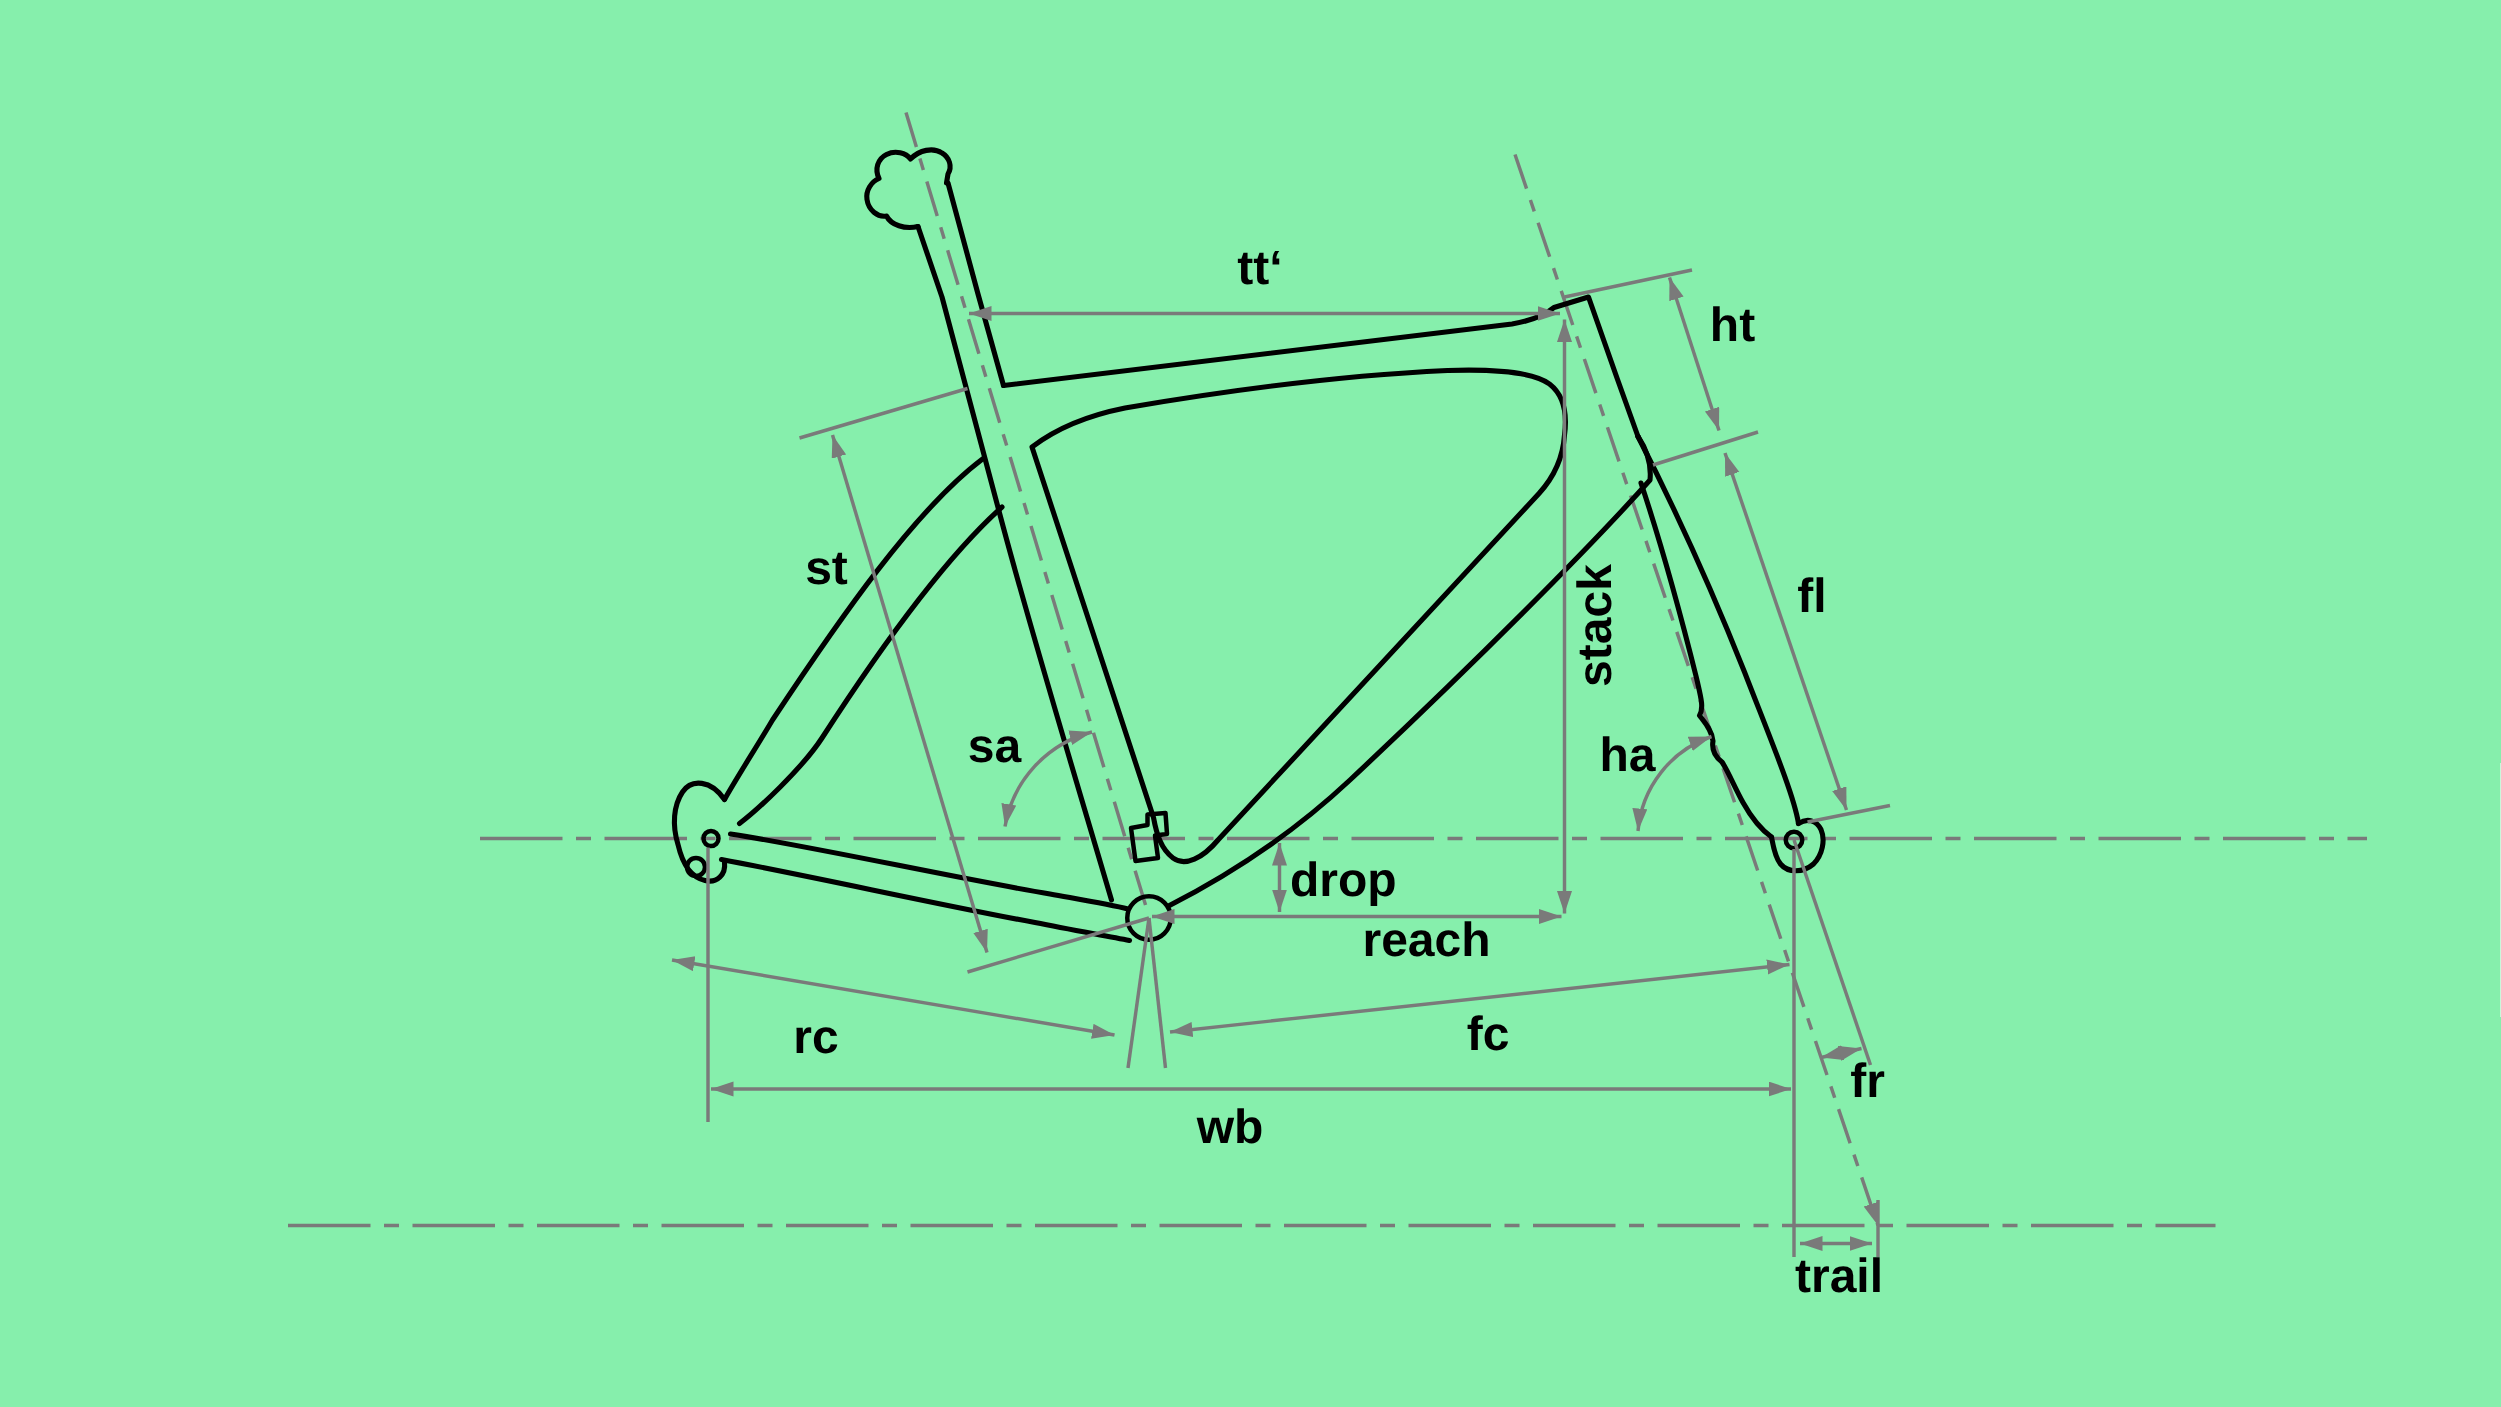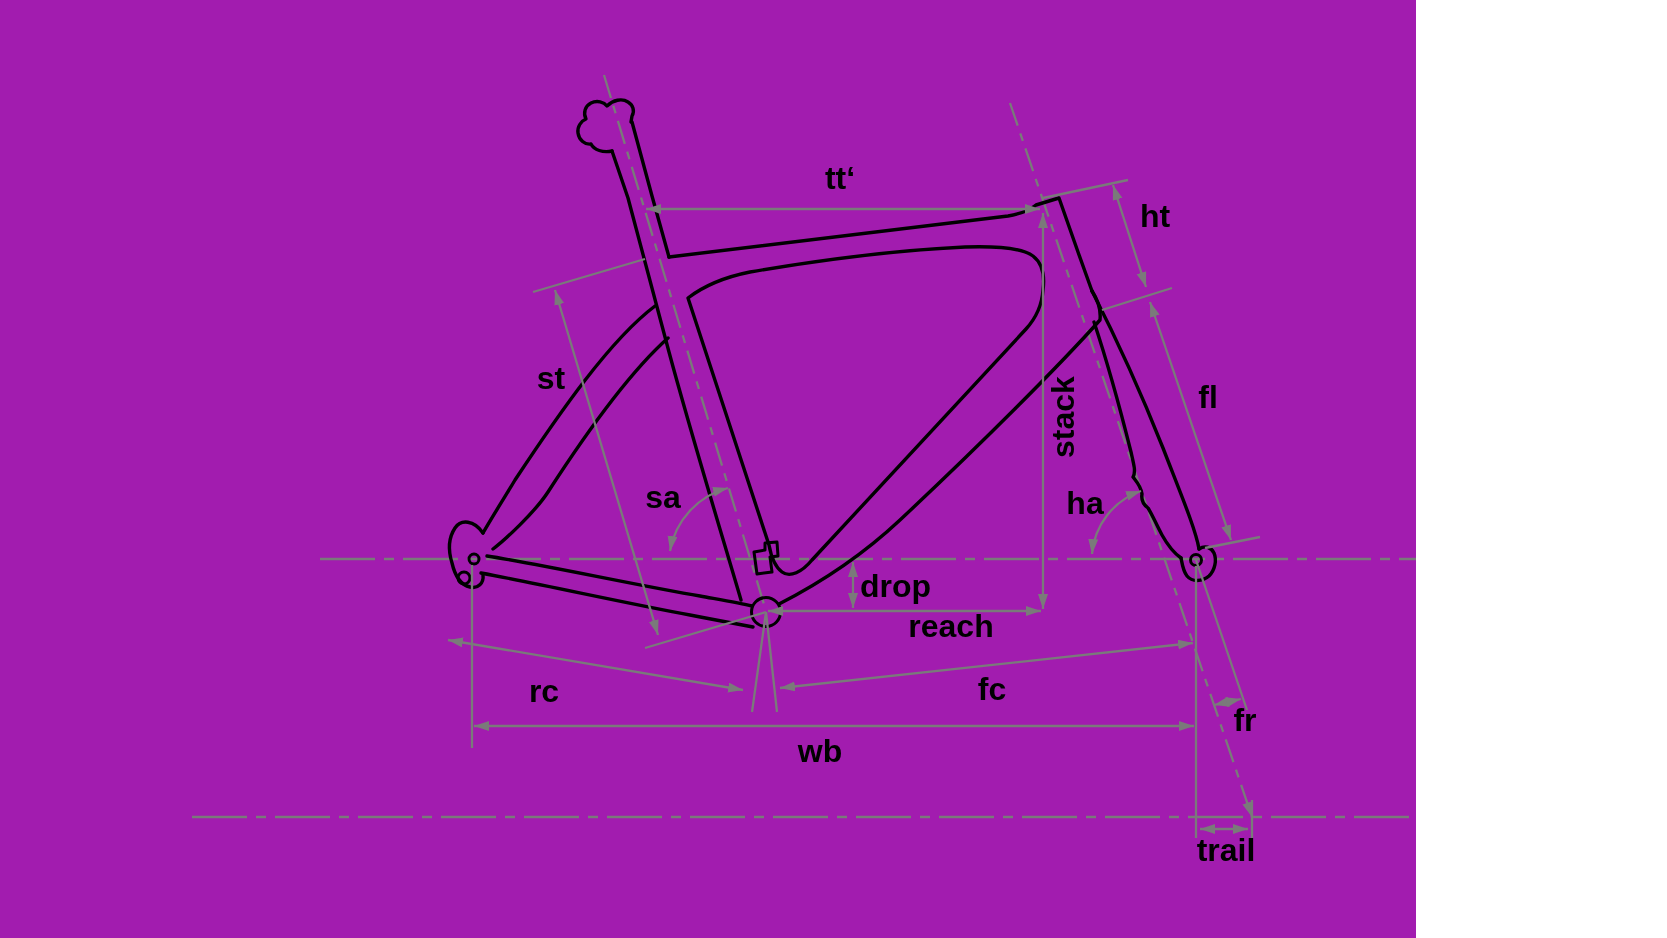--- a/index.html
+++ b/index.html
@@ -1,16 +1,16 @@
 <!DOCTYPE html>
 <html><head>
 <meta charset="utf-8">
 <style>
   html,body{margin:0;padding:0;background:#fff;}
-  .stage{position:relative;width:1416px;height:938px;background:#a21caf;overflow:hidden;font-family:"Liberation Sans",sans-serif;}
+  .stage{position:relative;width:1667px;height:938px;background:#86efac;overflow:hidden;font-family:"Liberation Sans",sans-serif;}
   svg{position:absolute;left:0;top:0;}
   text.dim-label{font-family:"Liberation Sans","DejaVu Sans",sans-serif;font-weight:bold;font-size:32px;fill:#000;}
   .frame-line{stroke:#000;stroke-width:3.4;fill:none;stroke-linecap:round;stroke-linejoin:round;}
   .frame-thin{stroke:#000;stroke-width:3;fill:none;stroke-linecap:round;stroke-linejoin:round;}
   .dim{stroke:#7a7a7a;stroke-width:2.3;fill:none;}
   .centerline{stroke:#7a7a7a;stroke-width:2.3;fill:none;stroke-dasharray:55 9 10 9;}
   .axisline{stroke:#7a7a7a;stroke-width:2.3;fill:none;stroke-dasharray:24 8 8 8;}
 </style>
 </head>
 <body>

